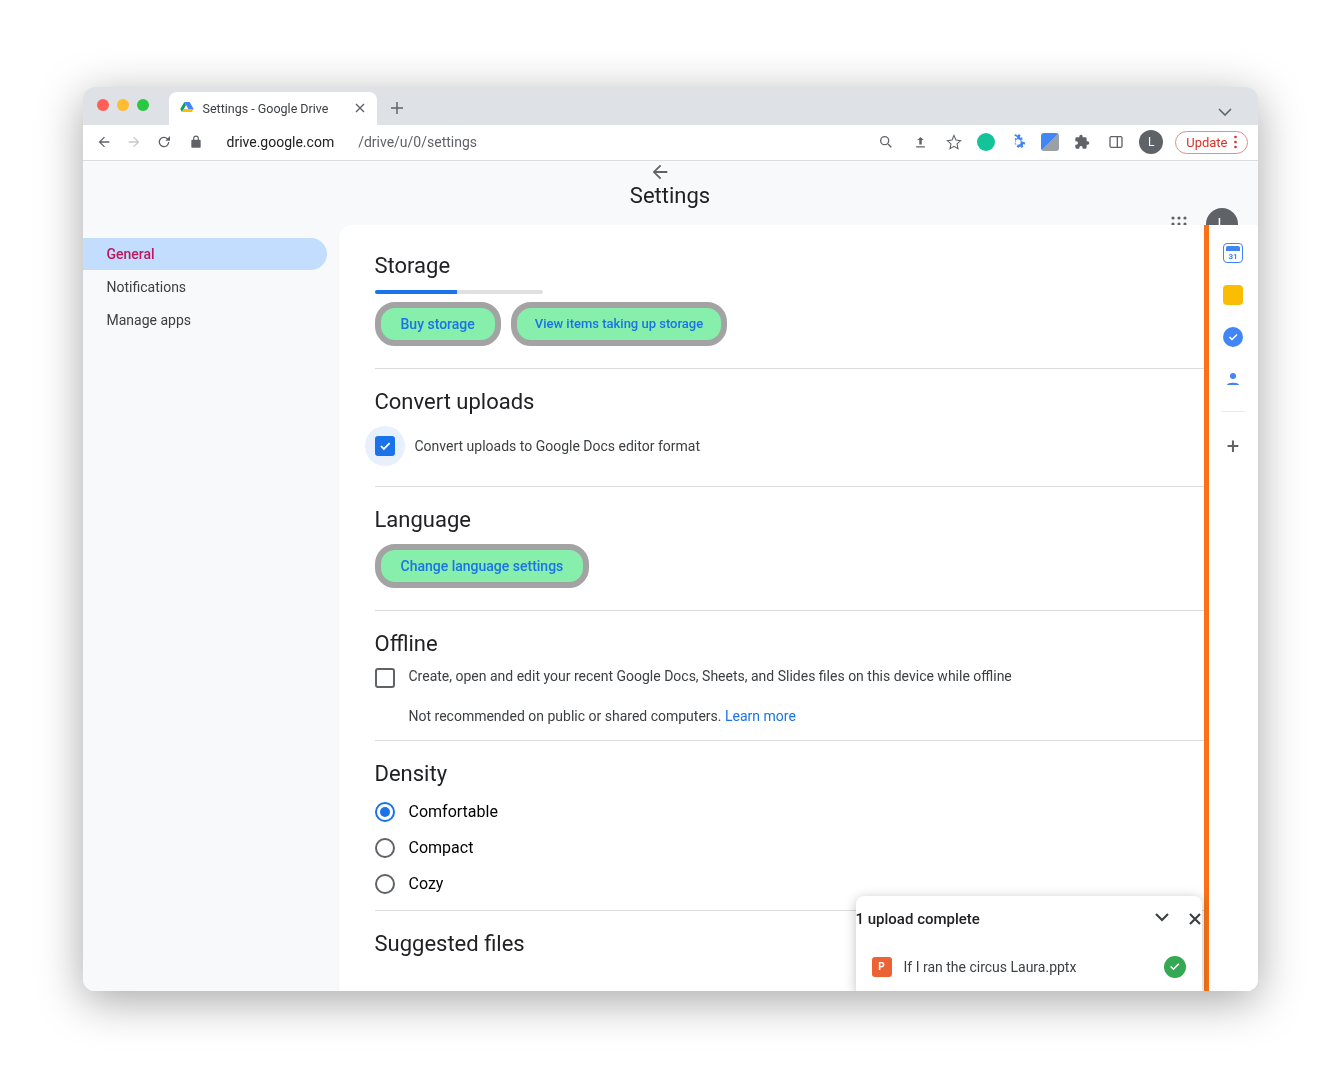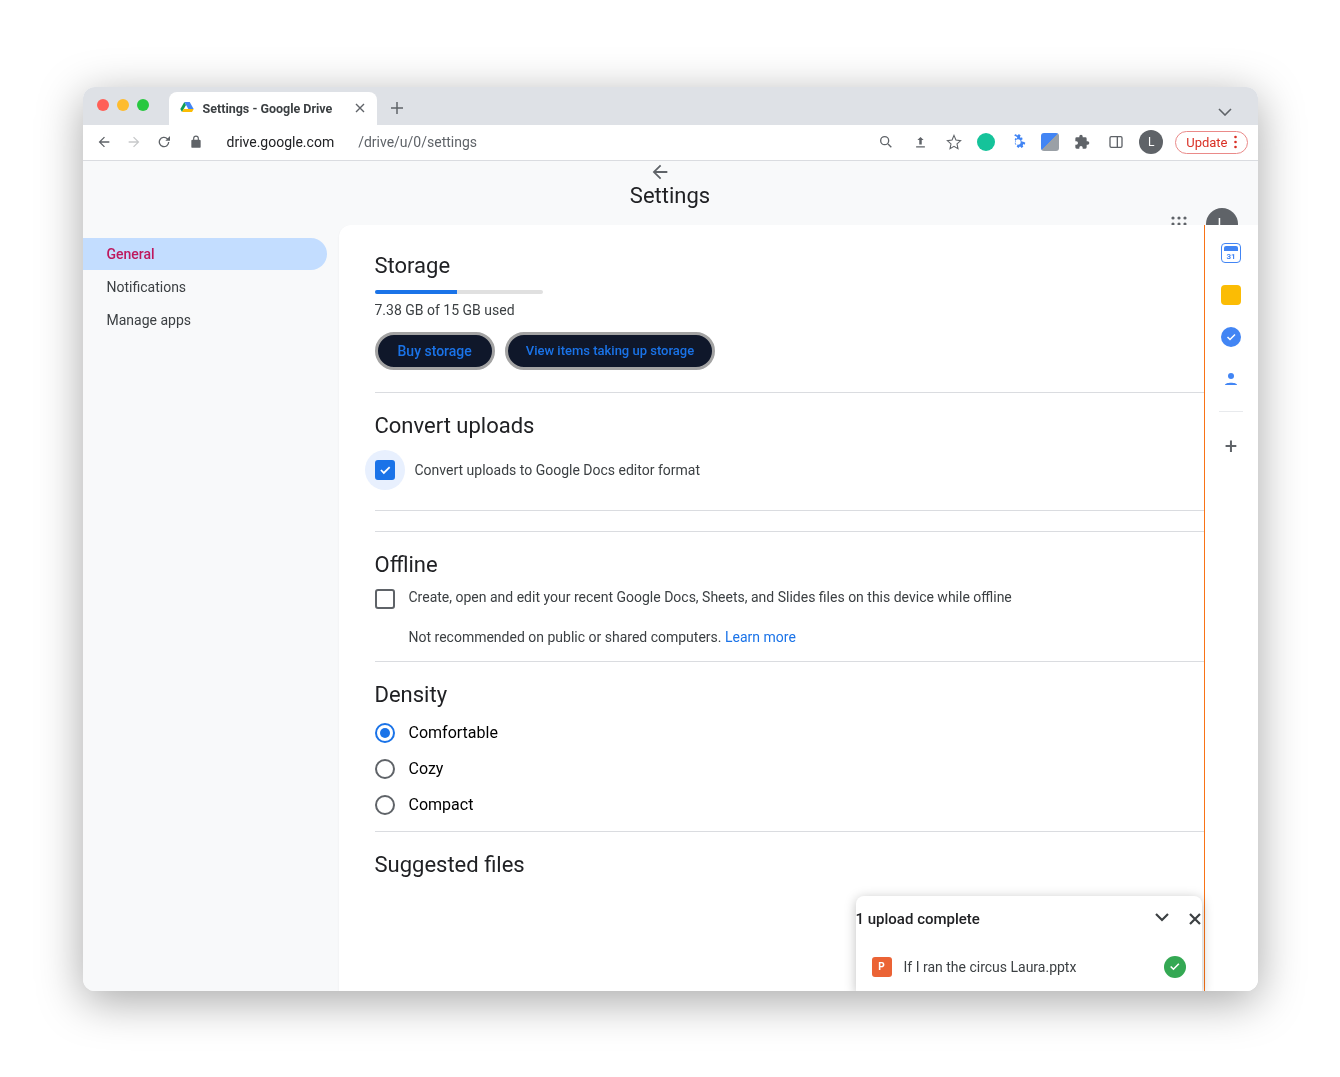--- a/index.html
+++ b/index.html
@@ -2,21 +2,21 @@
 <html><head>
 <meta charset="utf-8">
 <style>
 * { margin: 0; padding: 0; box-sizing: border-box; font-family: -apple-system, BlinkMacSystemFont, "Segoe UI", Roboto, Arial, sans-serif; }
 body { width: 1340px; height: 1077px; background: #fff; display:flex; align-items:center; justify-content:center; }
 .window { width: 1175px; height: 904px; background: #fff; border-radius: 12px; box-shadow: 0 10px 45px rgba(0,0,0,.35); overflow: hidden; position: relative; display:flex; flex-direction:column;}
 .chrome-top { height: 38px; background: #dee1e6; display:flex; align-items:flex-end; padding: 0 8px; position:relative;}
 .traffic { position:absolute; left:14px; top:12px; display:flex; gap:8px;}
 .dot{width:12px;height:12px;border-radius:50%;}
 .dot.red{background:#ff5f57;} .dot.yellow{background:#febc2e;} .dot.green{background:#28c840;}
-.tab{ margin-left:78px; background:#fff; height:33px; border-radius:8px 8px 0 0; display:flex; align-items:center; padding:0 10px; gap:8px; font-size:12.5px; color:#3c4043; width:208px; position:relative;font-weight:bold;}
+.tab{ margin-left:78px; background:#fff; height:33px; border-radius:8px 8px 0 0; display:flex; align-items:center; padding:0 10px; gap:8px; font-size:12.5px; color:#3c4043; width:208px; position:relative;}
 .tab .drive-ico{width:16px;height:16px;}
 .tab .close{margin-left:auto; width:14px;height:14px; display:flex;align-items:center;justify-content:center;}
 .newtab{width:28px;height:28px;margin-left:6px;margin-bottom:3px;display:flex;align-items:center;justify-content:center;border-radius:50%;}
 .chrome-toolbar{height:36px;background:#fff;border-bottom:1px solid #dadce0;display:flex;align-items:center;padding:0 10px;gap:8px;}
 .tb-btn{width:22px;height:22px;display:flex;align-items:center;justify-content:center;color:#5f6368;}
 .tb-btn.dim{opacity:.35;}
 .addr{display:flex;align-items:center;gap:24px;margin-left:6px;color:#5f6368;font-size:14px;}
 .lock{width:14px;height:14px;}
 .addr-tail{color:#5f6368;}
 .addr-domain{color:#202124;}
@@ -36,37 +36,37 @@
 .side-item{height:32px;display:flex;align-items:center;padding:0 24px;font-size:14px;color:#3c4043;border-radius:0 16px 16px 0;margin:1px 12px 1px 0;cursor:pointer;}
 .side-item.active{background:#c3e1fb;color:#be185d;font-weight:500;background:#aecbfa;background:#c2dbff;background:#c3ddfd;}
 .side-item.active{background:#c3ddff;}
 .content{flex:1;background:#fff;border-radius:12px 0 0 0;margin:0 0 0 0;padding:28px 36px 0;overflow:auto;box-shadow:0 1px 2px rgba(60,64,67,.08);position:relative;}
 .content::-webkit-scrollbar{width:10px;}
 .content::-webkit-scrollbar-thumb{background:#dadce0;border-radius:10px;}
 .section h2{font-size:22px;font-weight:400;color:#202124;margin-bottom:12px;}
 .storage-bar{width:168px;height:4px;background:#e0e0e0;border-radius:2px;overflow:hidden;margin-bottom:8px;}
 .storage-bar .fill{height:100%;background:#1a73e8;width:49%;}
 .storage-text{font-size:14px;color:#3c4043;margin-bottom:14px;}
-.btn-outline{border:3px solid #a3a3a3;background:#0f172a;color:#1a73e8;padding:8px 20px;border-radius:20px;font-size:14px;font-weight:500;cursor:pointer;}
+.btn-outline{border:6px solid #a3a3a3;background:#86efac;color:#1a73e8;padding:8px 20px;border-radius:20px;font-size:14px;font-weight:500;cursor:pointer;}
 .btn-outline.sm{font-size:13px;padding:8px 18px;text-align:right;}
 .btn-row{display:flex;gap:10px;margin-bottom:22px;}
 hr.div{border:none;border-top:1px solid #dadce0;margin:0 0 20px;}
 .check-row{display:flex;align-items:center;gap:14px;margin-bottom:20px;}
 .chk{width:20px;height:20px;border-radius:3px;border:2px solid #5f6368;display:flex;align-items:center;justify-content:center;flex-shrink:0;cursor:pointer;}
 .chk.checked{background:#1a73e8;border-color:#1a73e8;}
 .chk-halo{width:40px;height:40px;border-radius:50%;background:#e8f0fe;display:flex;align-items:center;justify-content:center;margin-left:-10px;margin-right:-4px;}
 .chk-text{font-size:14px;color:#3c4043;}
 .radio-row{display:flex;align-items:center;gap:14px;margin:16px 0;cursor:pointer;}
 .radio{width:20px;height:20px;border:2px solid #5f6368;border-radius:50%;display:flex;align-items:center;justify-content:center;flex-shrink:0;}
 .radio.selected{border-color:#1a73e8;}
 .radio.selected::after{content:"";width:10px;height:10px;background:#1a73e8;border-radius:50%;}
 .offline-desc{font-size:14px;color:#3c4043;}
 .offline-sub{font-size:14px;color:#3c4043;margin:10px 0 16px 34px;}
 .link{color:#1a73e8;cursor:pointer;}
-.rightrail{position:absolute;right:0;top:138px;bottom:0;width:54px;background:#fff;display:flex;flex-direction:column;align-items:center;padding-top:18px;gap:22px;border-left:1px solid #f97316;}
+.rightrail{position:absolute;right:0;top:138px;bottom:0;width:54px;background:#fff;display:flex;flex-direction:column;align-items:center;padding-top:18px;gap:22px;border-left:5px solid #f97316;}
 .rail-ico{width:20px;height:20px;border-radius:4px;cursor:pointer;}
 .rail-plus{font-size:22px;color:#5f6368;cursor:pointer;}
 .upload-toast{position:absolute;bottom:-1px;right:56px;width:346px;background:#fff;border-radius:8px 8px 0 0;box-shadow:0 2px 12px rgba(0,0,0,.25);overflow:hidden;}
 .toast-head{display:flex;align-items:center;padding:14px 0;font-size:15px;font-weight:500;color:#202124;}
 .toast-head .sp{margin-left:auto;display:flex;gap:18px;}
 .toast-row{display:flex;align-items:center;padding:14px 16px;gap:12px;font-size:14px;color:#3c4043;}
 .ppt-ico{width:20px;height:20px;background:#eb6335;border-radius:3px;color:#fff;font-size:10px;font-weight:700;display:flex;align-items:center;justify-content:center;}
 .check-circ{margin-left:auto;width:22px;height:22px;border-radius:50%;background:#34a853;display:flex;align-items:center;justify-content:center;}
 .chevron{width:26px;height:26px;display:flex;align-items:center;justify-content:center;position:absolute;right:20px;top:12px;color:#5f6368;}
 svg{display:block;}
@@ -220,21 +220,20 @@
           </div>
       </div>
 
       <div class="content">
 
         <div class="section">
           <h2>Storage</h2>
           <div class="storage-bar">
               <div class="fill" style="width: 49%;"></div>
             </div>
-          <div class="storage-text">7.38 GB of 15 GB used</div>
           <div class="btn-row">
             <button class="btn-outline">Buy storage</button>
             <button class="btn-outline sm">View items taking up storage</button>
           </div>
         </div>
         <hr class="div">
 
         <div class="section">
           <h2>Convert uploads</h2>
           <div class="check-row">
@@ -243,45 +242,51 @@
                   <svg width="14" height="14" viewBox="0 0 24 24">
                     <path d="M5 12l5 5L20 7" stroke="#fff" stroke-width="3" fill="none"></path>
                   </svg>
                 </div>
             </div>
             <span class="chk-text">Convert uploads to Google Docs editor format</span>
           </div>
         </div>
         <hr class="div">
 
+        <div class="section">
+          <h2>Language</h2>
+          <div class="btn-row">
+            <button class="btn-outline">Change language settings</button>
+          </div>
+        </div>
         <hr class="div">
 
         <div class="section">
           <h2>Offline</h2>
           <div class="check-row" style="align-items:flex-start;">
             <div class="chk"></div>
             <span class="offline-desc">Create, open and edit your recent Google Docs, Sheets, and Slides files on this device while offline</span>
           </div>
           <div class="offline-sub"><span>Not recommended on public or shared computers.</span> <span class="link">Learn more</span></div>
         </div>
         <hr class="div">
 
         <div class="section">
           <h2>Density</h2>
           <div class="radio-row">
             <div class="radio selected"></div>
             <span>Comfortable</span>
           </div>
           <div class="radio-row">
             <div class="radio"></div>
-            <span>Cozy</span>
+            <span>Compact</span>
           </div>
           <div class="radio-row">
             <div class="radio"></div>
-            <span>Compact</span>
+            <span>Cozy</span>
           </div>
         </div>
         <hr class="div">
 
         <div class="section">
           <h2>Suggested files</h2>
         </div>
       </div>
     </div>
   </div>

